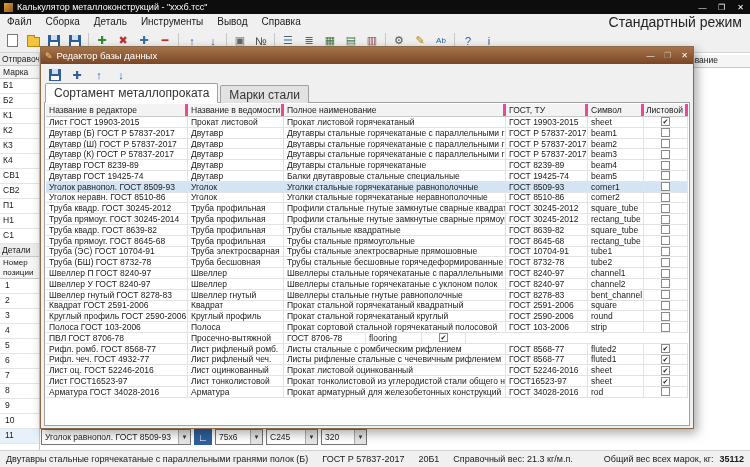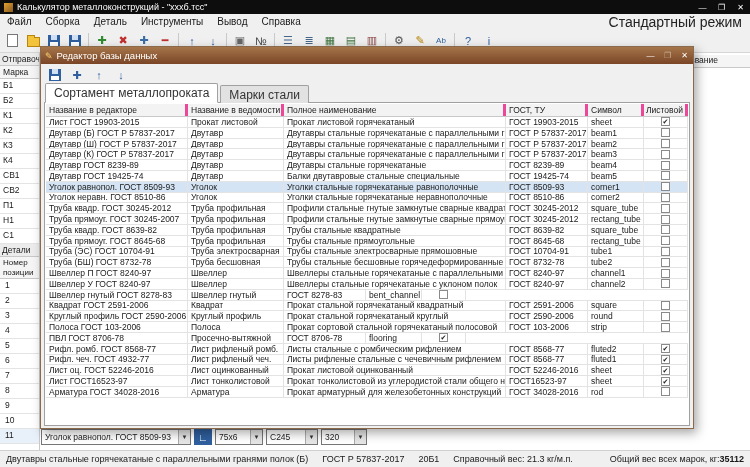--- a/index.html
+++ b/index.html
@@ -41,21 +41,21 @@
   .bg-col-header span{display:inline-block;padding-left:40px;white-space:nowrap;}
 
   
   .edit-row{position:absolute;left:41px;top:429px;height:16px;display:flex;gap:3px;align-items:center;z-index:5;}
   .combo{border:1px solid #767676;background:#fff;height:16px;display:flex;align-items:center;font-size:8.5px;padding-left:3px;white-space:nowrap;overflow:hidden;}
   .combo .arrow{margin-left:auto;width:12px;height:14px;background:#e6e6e6;border-left:1px solid #ababab;font-size:6px;display:flex;align-items:center;justify-content:center;color:#333;flex:none;}
   .profile-btn{width:18px;height:16px;background:#2f5f9e;color:#fff;font-size:10px;display:flex;align-items:center;justify-content:center;flex:none;}
 
   
   .statusbar{position:absolute;left:0;right:0;bottom:0;height:17px;background:#f0f0f0;border-top:1px solid #d0d0d0;display:flex;align-items:center;font-size:9px;padding:0 6px;gap:14px;white-space:nowrap;z-index:6;}
-  .status-right{margin-left:auto;display:flex;align-items:flex-end;}
+  .status-right{margin-left:auto;display:flex;gap:6px;align-items:flex-end;}
   .total-value{font-weight:bold;}
 
   
   .dialog{position:absolute;left:40px;top:46px;width:654px;height:383px;background:#f0f0f0;border:1px solid #8a6a4a;box-shadow:3px 4px 10px rgba(0,0,0,.35);z-index:20;}
   .dlg-title{height:17px;background:linear-gradient(180deg,#a5754a,#7a4526);color:#fff;display:flex;align-items:center;font-size:9.5px;padding-left:4px;gap:4px;}
   .dlg-title-icon{color:#ffd76e;font-size:9px;}
   .dlg-controls{margin-left:auto;display:flex;height:17px;}
   .dlg-btn{width:17px;height:17px;display:flex;align-items:center;justify-content:center;font-size:8px;color:#fff;}
   .dlg-btn.disabled{color:#c9b39e;}
   .dlg-toolbar{height:22px;display:flex;align-items:center;gap:2px;padding-left:4px;}
@@ -379,21 +379,21 @@
             <div class="g-cell c0">Труба квадр. ГОСТ 30245-2012</div>
             <div class="g-cell c1">Труба профильная</div>
             <div class="g-cell c2">Профили стальные гнутые замкнутые сварные квадратные</div>
             <div class="g-cell c3">ГОСТ 30245-2012</div>
             <div class="g-cell c4">square_tube</div>
             <div class="g-cell c5">
               <span class="cb"></span>
             </div>
           </div>
           <div class="grid-row">
-            <div class="g-cell c0">Труба прямоуг. ГОСТ 30245-2007</div>
+            <div class="g-cell c0">Труба прямоуг. ГОСТ 30245-2014</div>
             <div class="g-cell c1">Труба профильная</div>
             <div class="g-cell c2">Профили стальные гнутые замкнутые сварные прямоугольные</div>
             <div class="g-cell c3">ГОСТ 30245-2012</div>
             <div class="g-cell c4">rectang_tube</div>
             <div class="g-cell c5">
               <span class="cb"></span>
             </div>
           </div>
           <div class="grid-row">
             <div class="g-cell c0">Труба квадр. ГОСТ 8639-82</div>
@@ -451,20 +451,21 @@
             <div class="g-cell c2">Швеллеры стальные горячекатаные с уклоном полок</div>
             <div class="g-cell c3">ГОСТ 8240-97</div>
             <div class="g-cell c4">channel2</div>
             <div class="g-cell c5">
               <span class="cb"></span>
             </div>
           </div>
           <div class="grid-row">
             <div class="g-cell c0">Швеллер гнутый ГОСТ 8278-83</div>
             <div class="g-cell c1">Швеллер гнутый</div>
+            <div class="g-cell c2">Швеллеры стальные гнутые равнополочные</div>
             <div class="g-cell c3">ГОСТ 8278-83</div>
             <div class="g-cell c4">bent_channel</div>
             <div class="g-cell c5">
               <span class="cb"></span>
             </div>
           </div>
           <div class="grid-row">
             <div class="g-cell c0">Квадрат ГОСТ 2591-2006</div>
             <div class="g-cell c1">Квадрат</div>
             <div class="g-cell c2">Прокат стальной горячекатаный квадратный</div>

